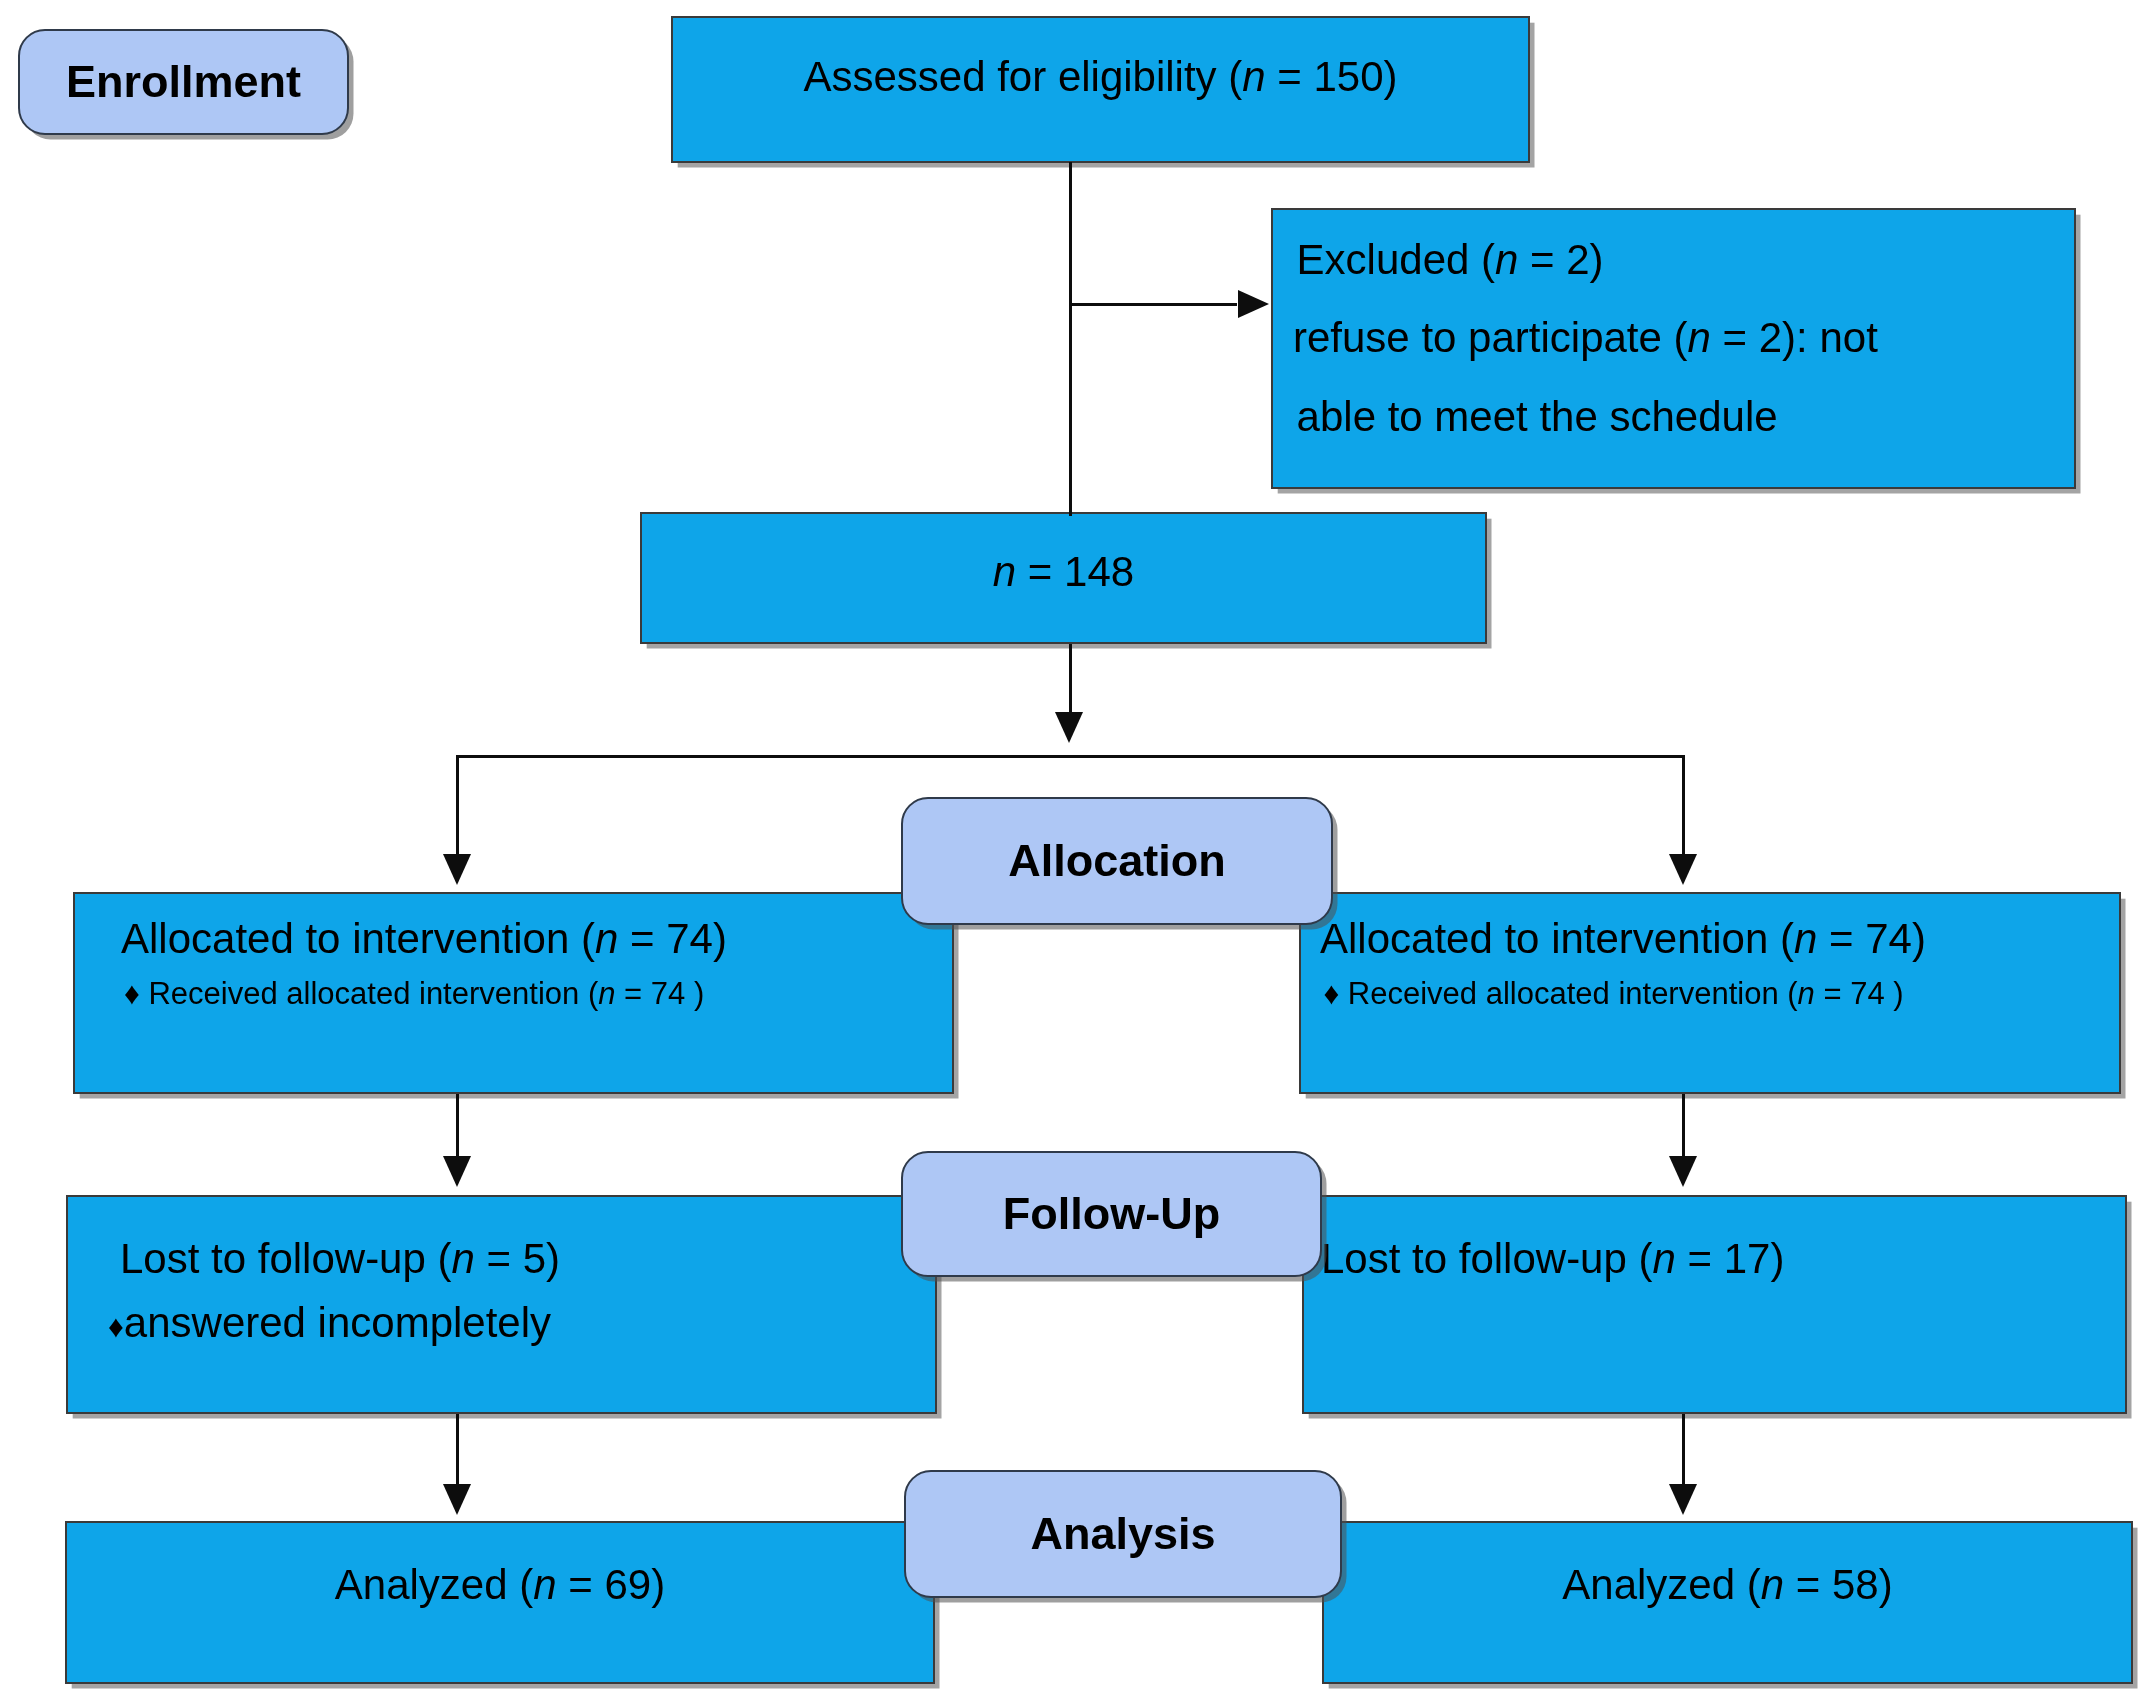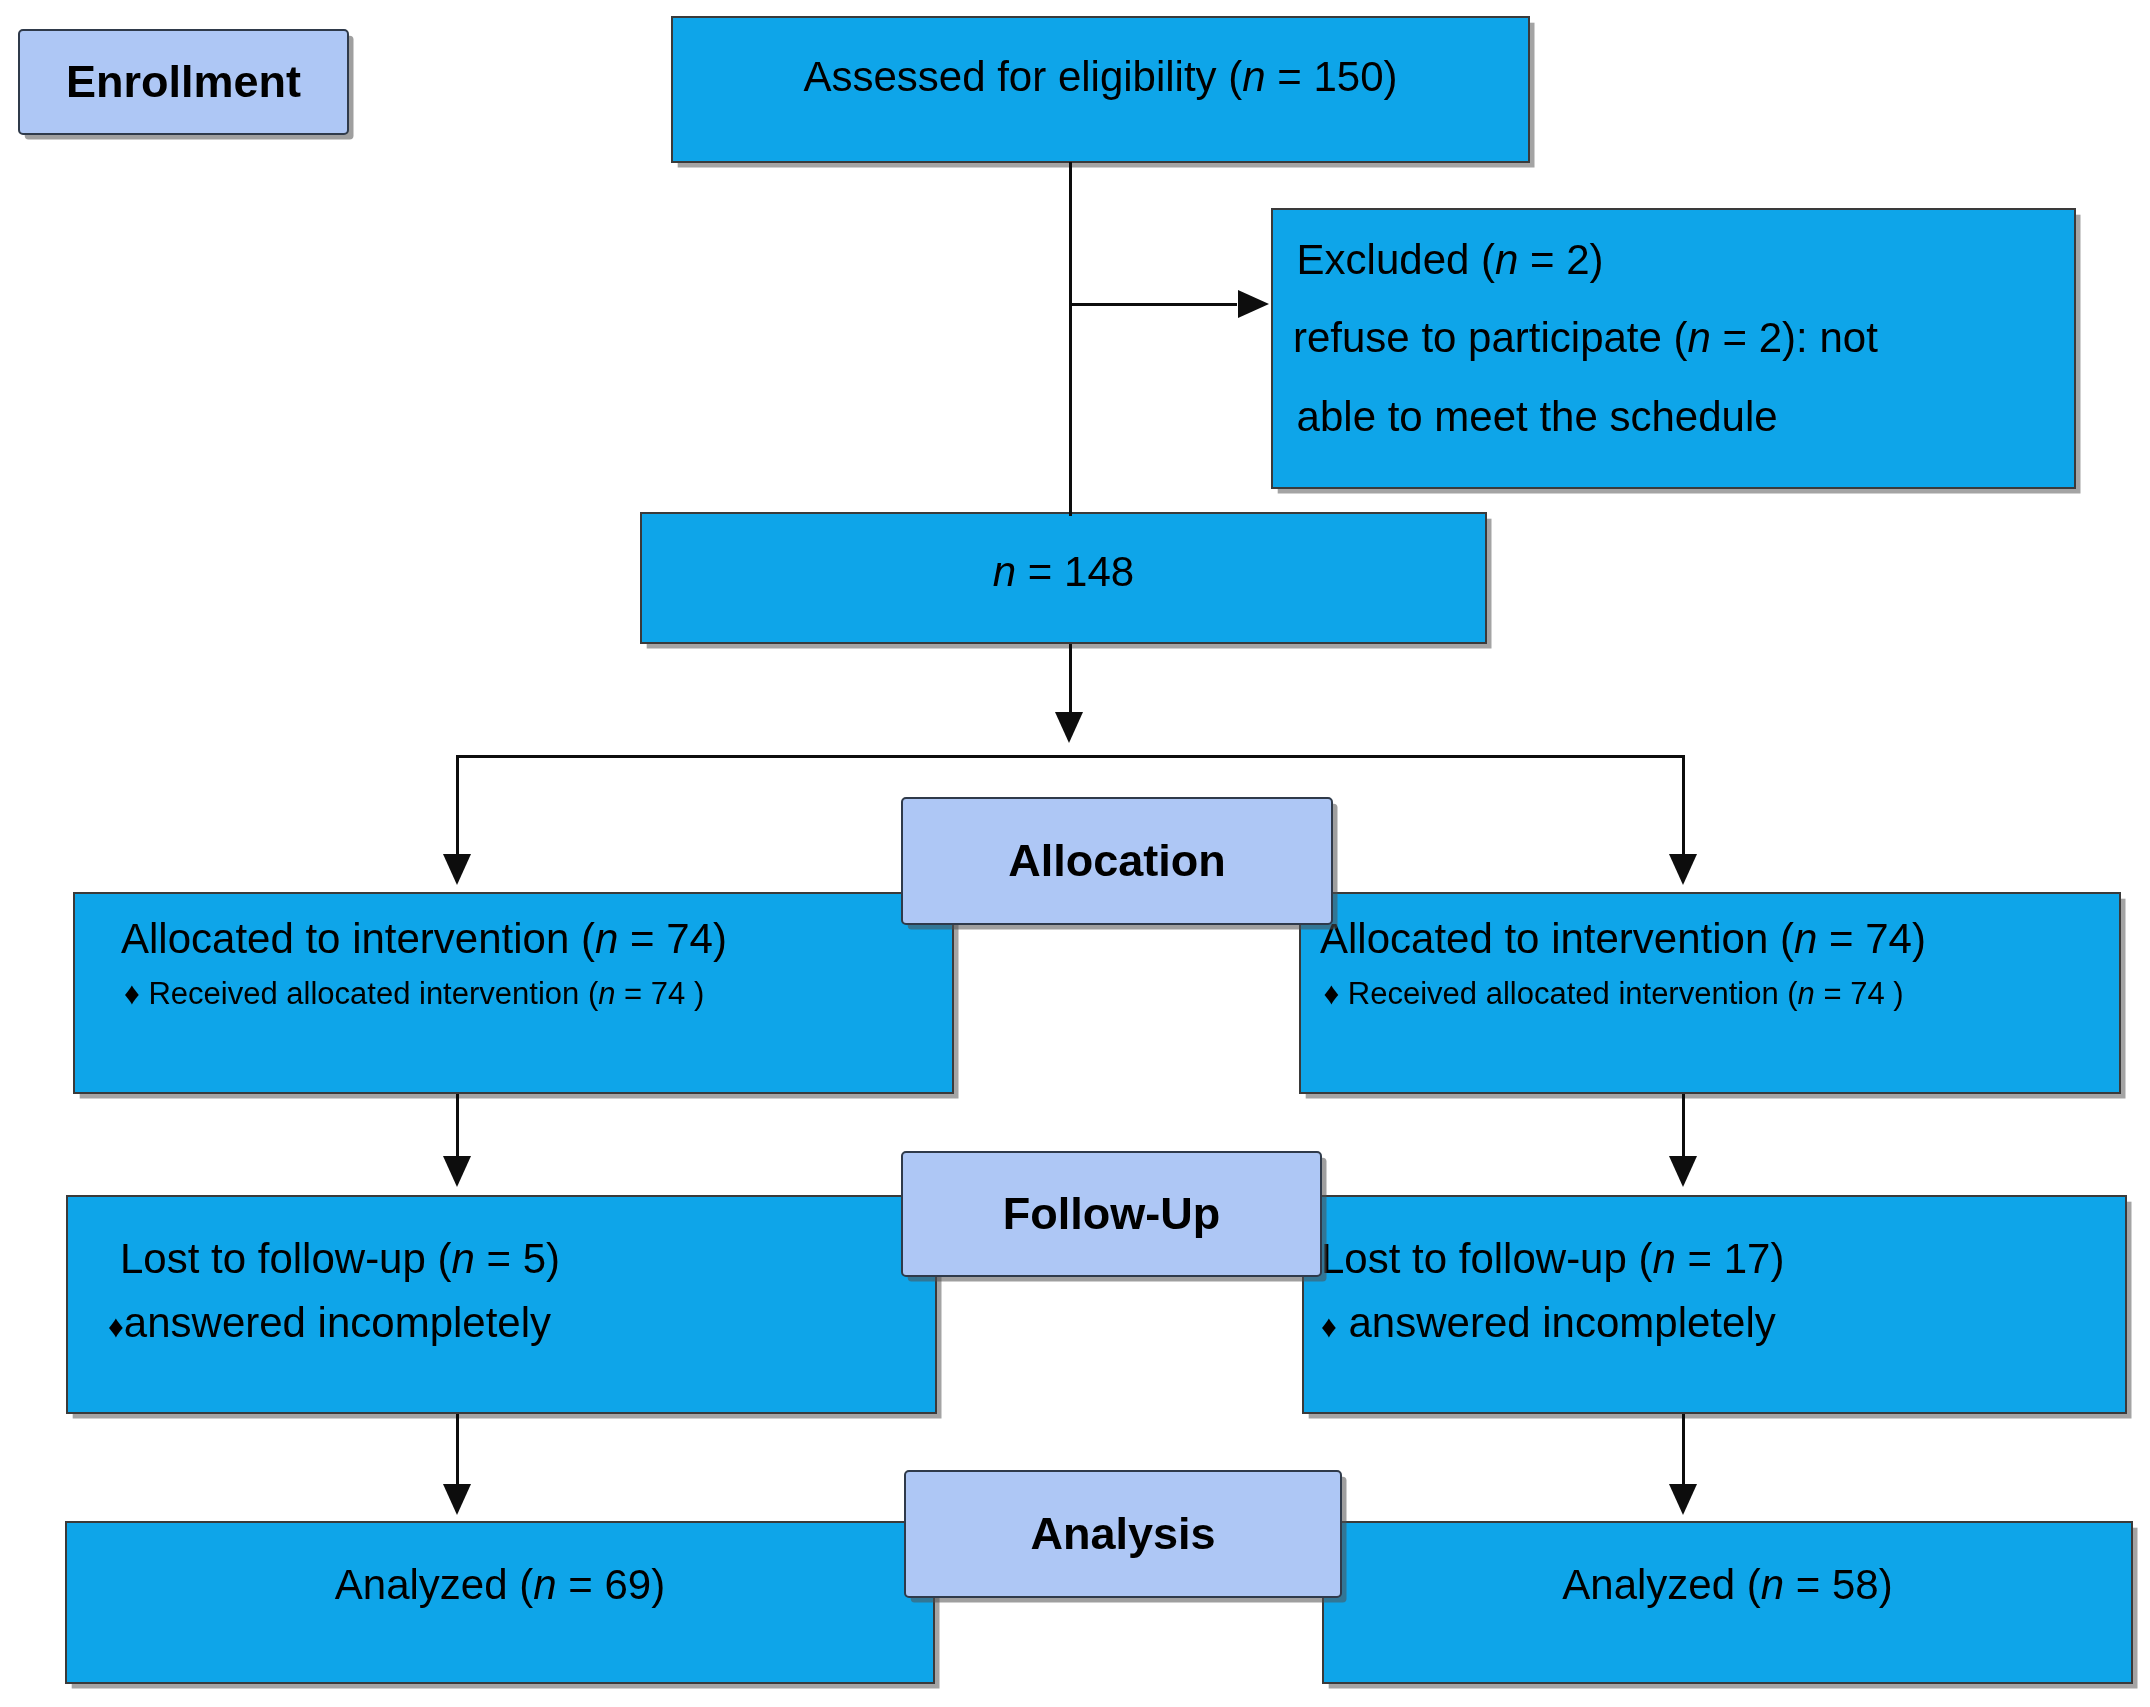--- a/index.html
+++ b/index.html
@@ -15,21 +15,21 @@
 
   .ctr{text-align:center;}
   .lft{text-align:left;}
 
   .t-main{font-size:42px;line-height:1.12;white-space:nowrap;}
   .t-sub{font-size:31px;line-height:1.12;white-space:nowrap;}
   i.n{font-style:italic;}
 
   
   .badge{position:absolute;background:#aec7f5;border:2.2px solid #2f3a4a;
-         border-radius:5px;box-sizing:border-box;
+         border-radius:27px;box-sizing:border-box;
          display:flex;align-items:center;justify-content:center;
          font-weight:bold;font-size:45px;color:#000;
          box-shadow:5.6px 5.6px 0 -1.1px rgba(80,80,80,0.55);
          z-index:40;}
 
   
   .vline{position:absolute;background:#0d0d0d;width:3.4px;z-index:5;}
   .hline{position:absolute;background:#0d0d0d;height:3.4px;z-index:5;}
   .arrow-d{position:absolute;width:0;height:0;z-index:6;
            border-left:14.6px solid transparent;border-right:14.6px solid transparent;
@@ -115,23 +115,20 @@
     </div>
     <div class="txt lft t-main" style="top:102px;padding-left:40px;">
       <span style="font-size:31px;">♦</span><span>answered incompletely</span>
     </div>
   </div>
 
   <div class="box" style="left:1302px;top:1195px;width:825px;height:219px;">
     <div class="txt lft t-main" style="top:38px;padding-left:17px;">
       <span>Lost to follow-up (</span><i class="n">n</i><span> = 17)</span>
     </div>
-    <div class="txt lft t-main" style="top:102px;padding-left:17px;">
-      <span style="font-size:31px;">♦</span><span> answered incompletely</span>
-    </div>
   </div>
 
   <div class="box" style="left:65px;top:1521px;width:870px;height:163px;padding-left:36px;">
     <div class="txt ctr t-main" style="top:38px;">
       <span>Analyzed (</span><i class="n">n</i><span> = 69)</span>
     </div>
   </div>
 
   <div class="box" style="left:1322px;top:1521px;width:811px;height:163px;">
     <div class="txt ctr t-main" style="top:38px;">

